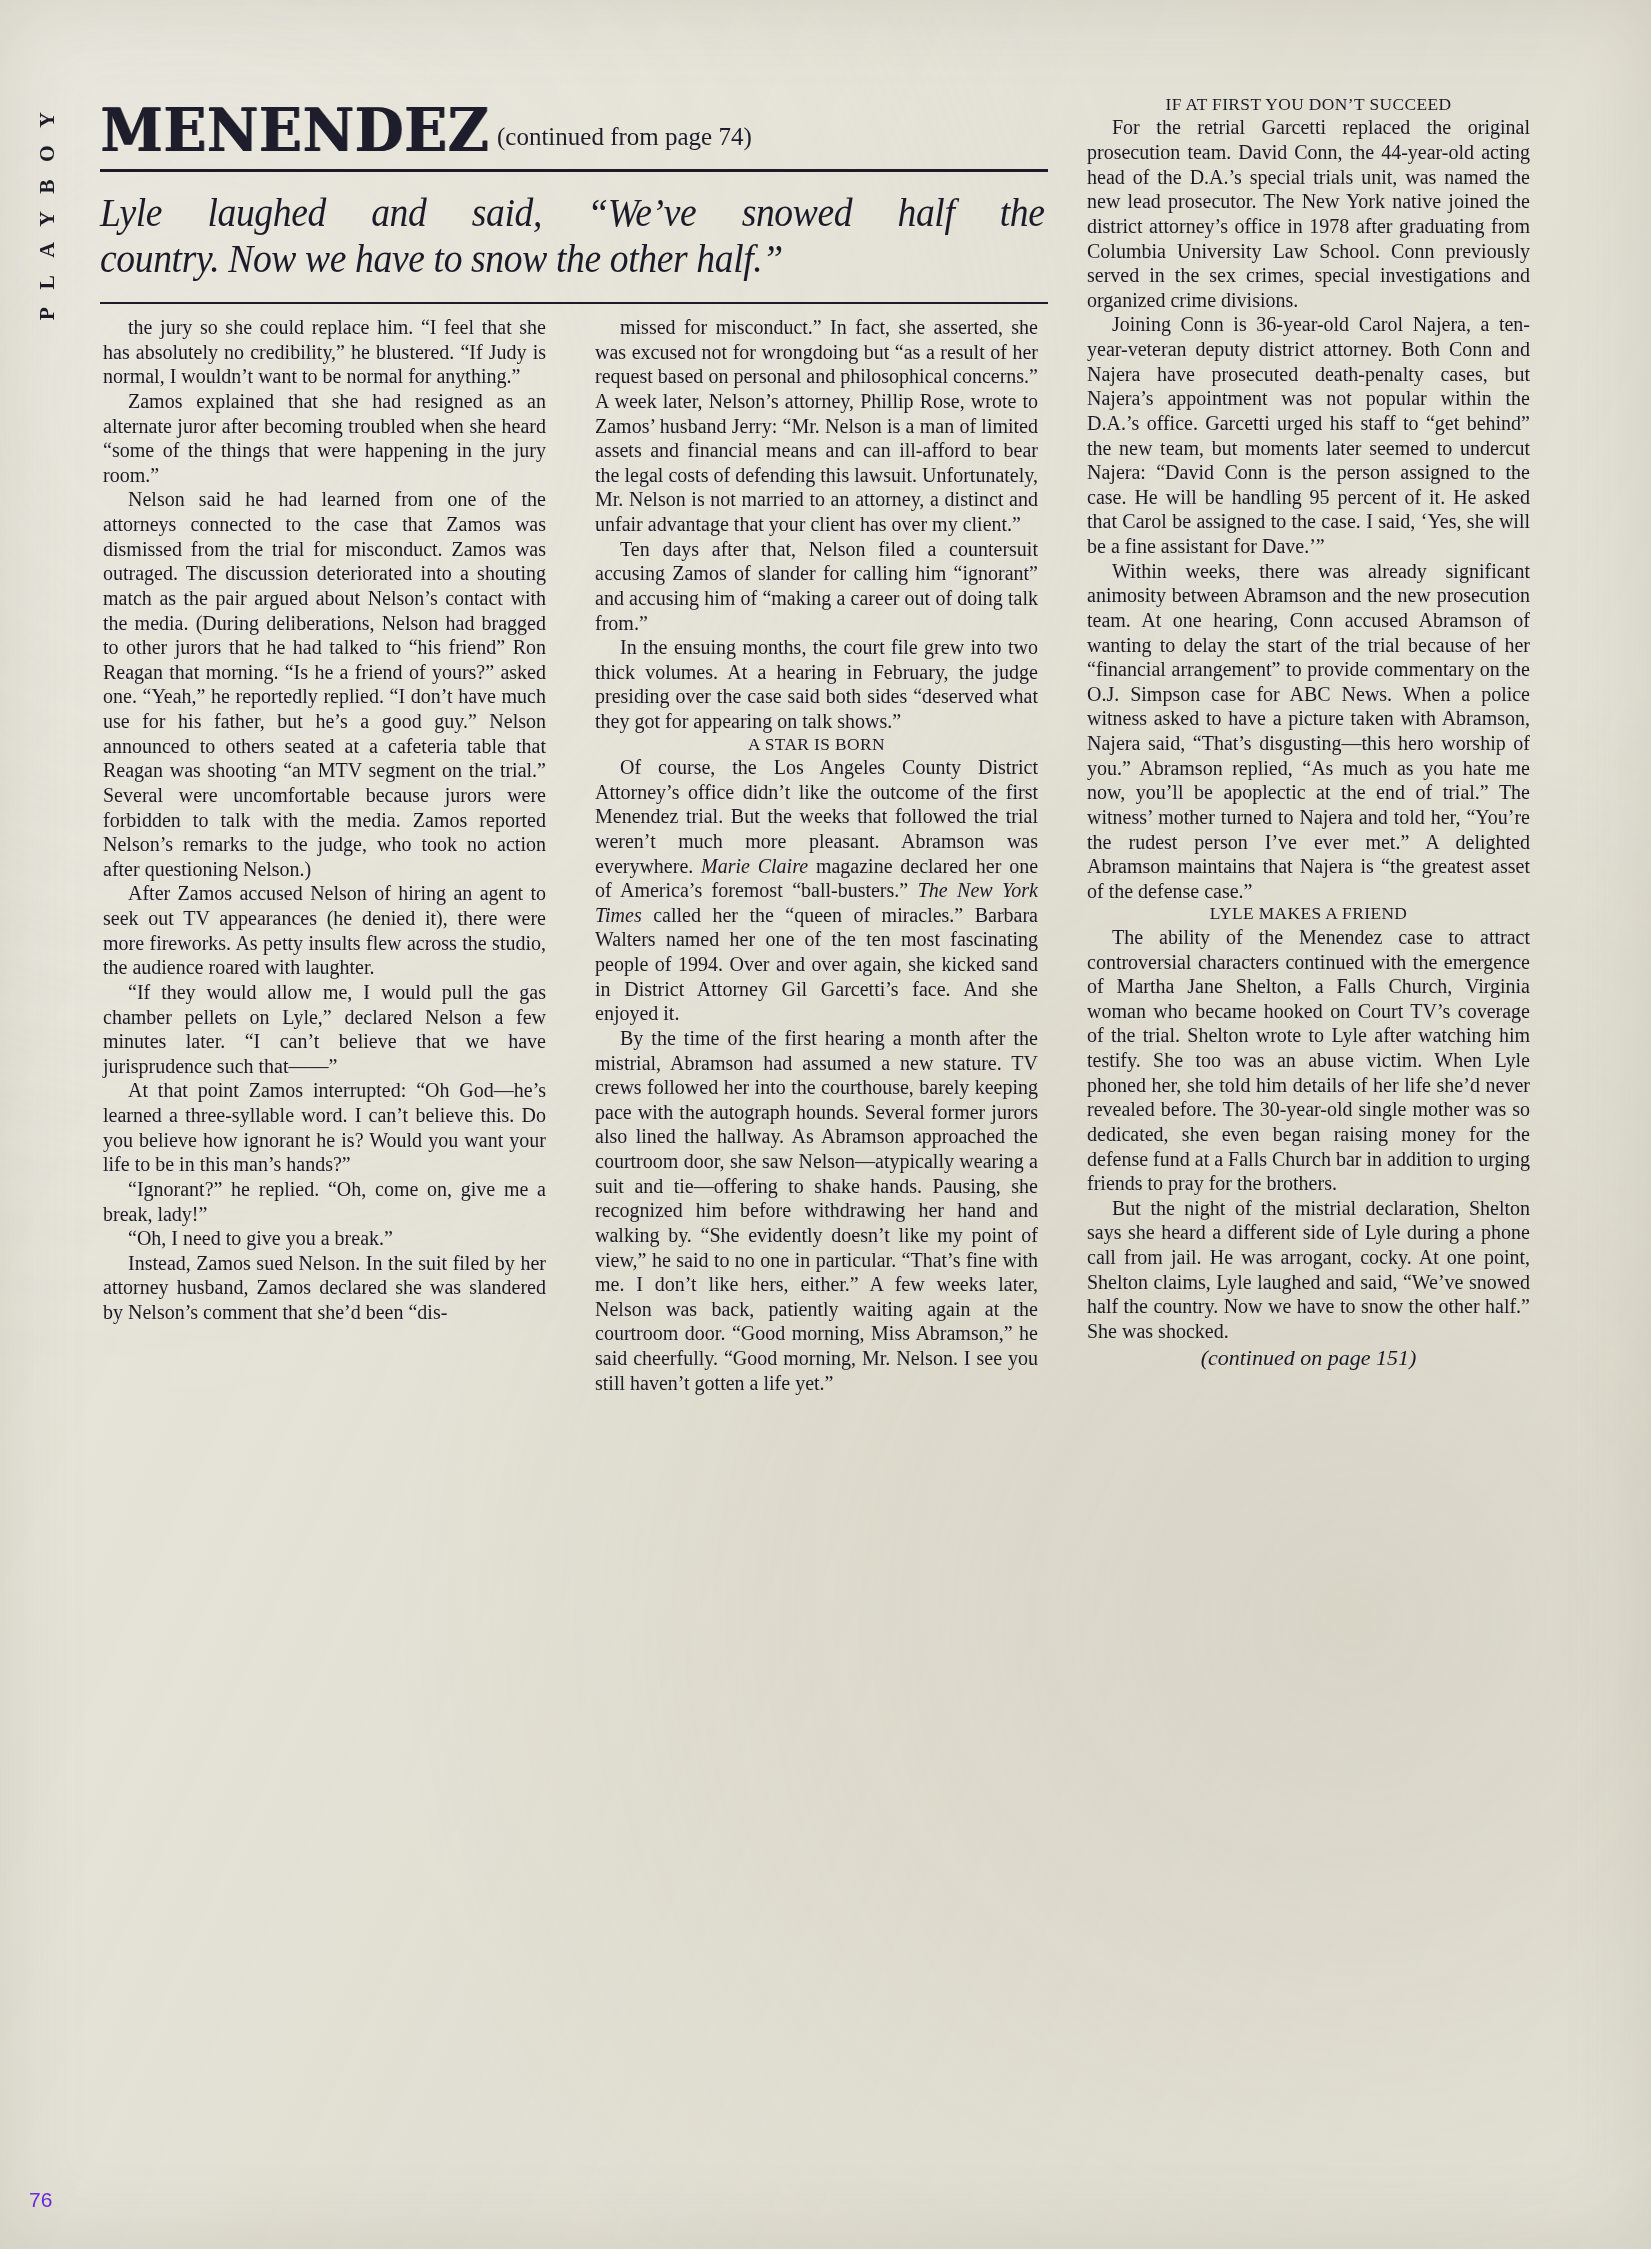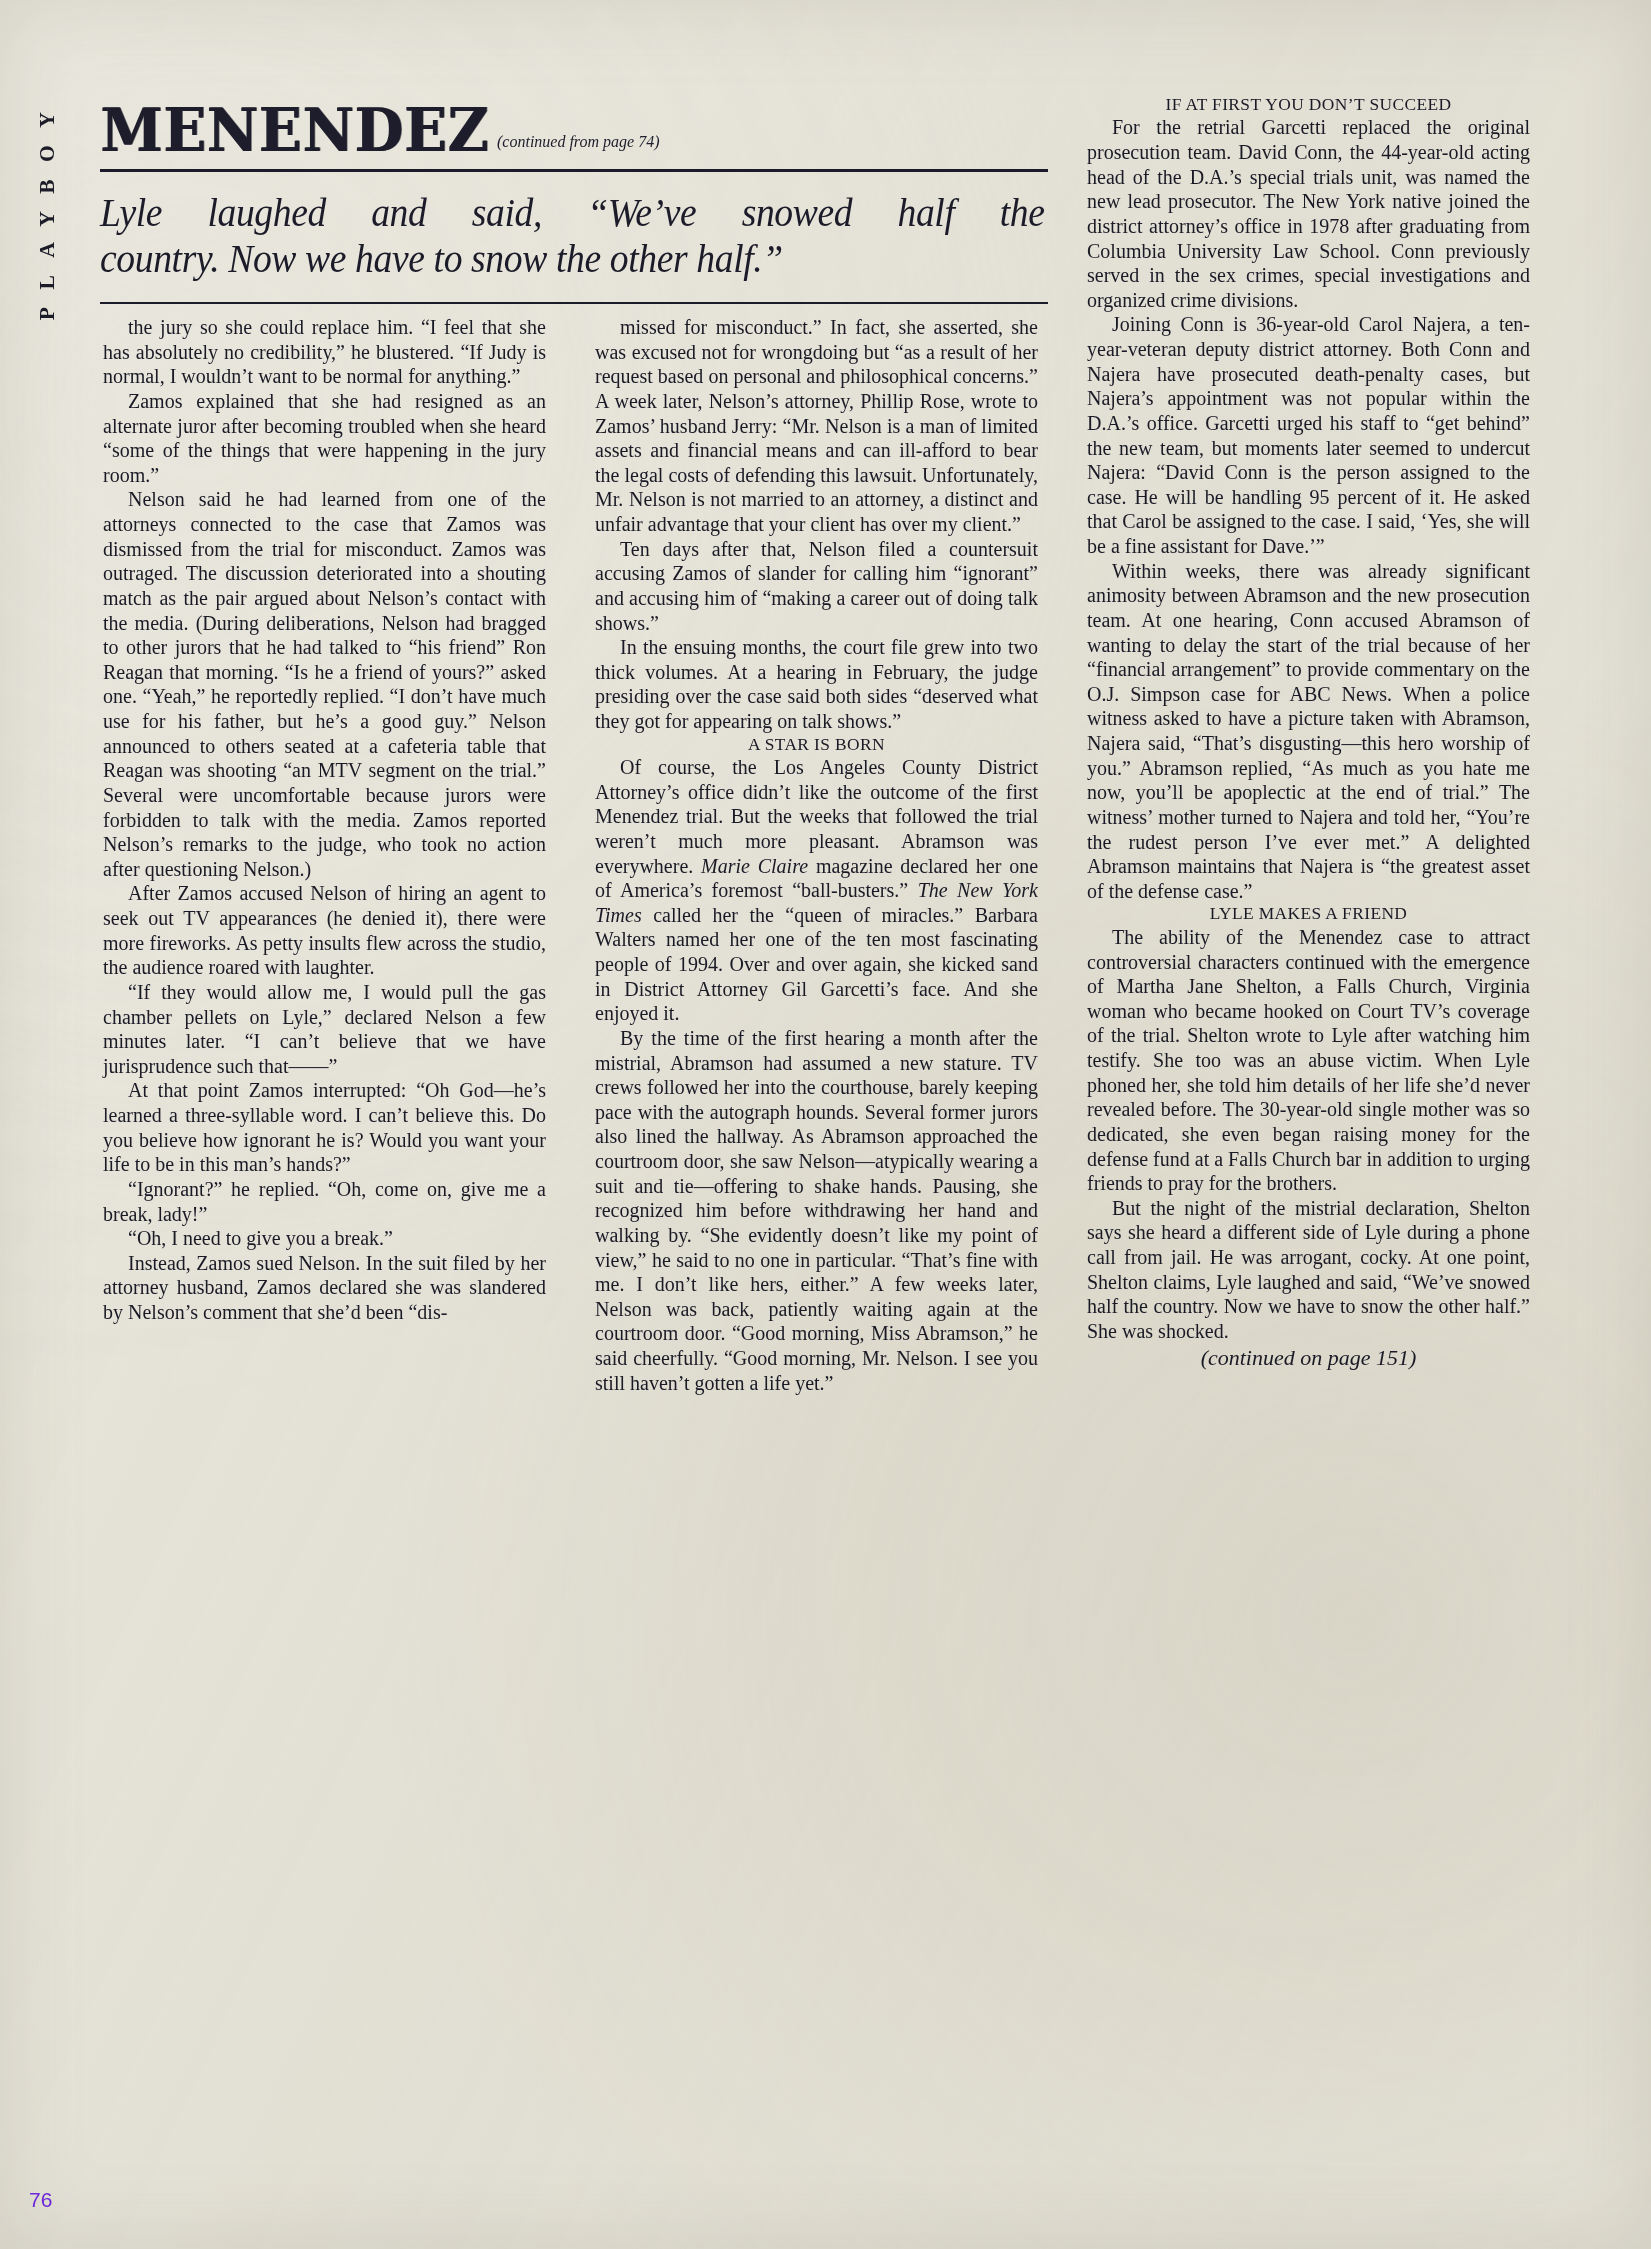--- a/index.html
+++ b/index.html
@@ -91,22 +91,21 @@
     font-weight: 700;
     font-size: 53px;
     line-height: .92;
     letter-spacing: 0.7px;
     color: #1d1d2b;
     transform: scaleX(1.06) scaleY(1.12);
     transform-origin: left bottom;
     text-shadow: 0.7px 0 0 #1d1d2b, 1.4px 0 0 rgba(29,29,43,.55);
   }
   .mast-cont {
-    font-style: italic;
-    font-size: 16px;
+    font-size: 25px;
     color: #1d1d2b;
     padding-bottom: 7px;
     font-family: "Liberation Serif", "DejaVu Serif", serif;
   }
   .rule-thick {
     border: 0;
     border-top: 3.5px solid #1b1b29;
     margin: 11px 0 0 0;
   }
   .rule-thin {
@@ -211,21 +210,21 @@
     <p>After Zamos accused Nelson of hiring an agent to seek out TV appearances (he denied it), there were more fireworks. As petty insults flew across the studio, the audience roared with laughter.</p>
     <p>“If they would allow me, I would pull the gas chamber pellets on Lyle,” declared Nelson a few minutes later. “I can’t believe that we have jurisprudence such that——”</p>
     <p>At that point Zamos interrupted: “Oh God—he’s learned a three-syllable word. I can’t believe this. Do you believe how ignorant he is? Would you want your life to be in this man’s hands?”</p>
     <p>“Ignorant?” he replied. “Oh, come on, give me a break, lady!”</p>
     <p>“Oh, I need to give you a break.”</p>
     <p>Instead, Zamos sued Nelson. In the suit filed by her attorney husband, Zamos declared she was slandered by Nelson’s comment that she’d been “dis-</p>
   </div>
 
   <div class="col" id="col2">
     <p class="first">missed for misconduct.” In fact, she asserted, she was excused not for wrongdoing but “as a result of her request based on personal and philosophical concerns.” A week later, Nelson’s attorney, Phillip Rose, wrote to Zamos’ husband Jerry: “Mr. Nelson is a man of limited assets and financial means and can ill-afford to bear the legal costs of defending this lawsuit. Unfortunately, Mr. Nelson is not married to an attorney, a distinct and unfair advantage that your client has over my client.”</p>
-    <p>Ten days after that, Nelson filed a countersuit accusing Zamos of slander for calling him “ignorant” and accusing him of “making a career out of doing talk shows.”</p>
+    <p>Ten days after that, Nelson filed a countersuit accusing Zamos of slander for calling him “ignorant” and accusing him of “making a career out of doing talk from.”</p>
     <p>In the ensuing months, the court file grew into two thick volumes. At a hearing in February, the judge presiding over the case said both sides “deserved what they got for appearing on talk shows.”</p>
 
     <p class="subhead">A STAR IS BORN</p>
 
     <p><span>Of course, the Los Angeles County District Attorney’s office didn’t like the outcome of the first Menendez trial. But the weeks that followed the trial weren’t much more pleasant. Abramson was everywhere. </span><span class="ital">Marie Claire</span><span> magazine declared her one of America’s foremost “ball-busters.” </span><span class="ital">The New York Times</span><span> called her the “queen of miracles.” Barbara Walters named her one of the ten most fascinating people of 1994. Over and over again, she kicked sand in District Attorney Gil Garcetti’s face. And she enjoyed it.</span></p>
 
     <p><span>By the time of the first hearing a month after the mistrial, Abramson had assumed a new stature. TV crews followed her into the courthouse, barely keeping pace with the autograph hounds. Several former jurors also lined the hallway. As Abramson approached the courtroom door, she saw Nelson—atypically wearing a suit and tie—offering to shake hands. Pausing, she recognized him before withdrawing her hand and walking by. “She evidently doesn’t like my point of view,” he said to no one in particular. “That’s fine with me. I don’t like hers, either.” A few weeks later, Nelson was back, patiently waiting again at the courtroom door. “Good morning, Miss Abramson,” he said cheerfully. “Good morning, Mr. Nelson. I see you still haven’t gotten a life yet.”</span></p>
   </div>
 
   <div class="col" id="col3">

